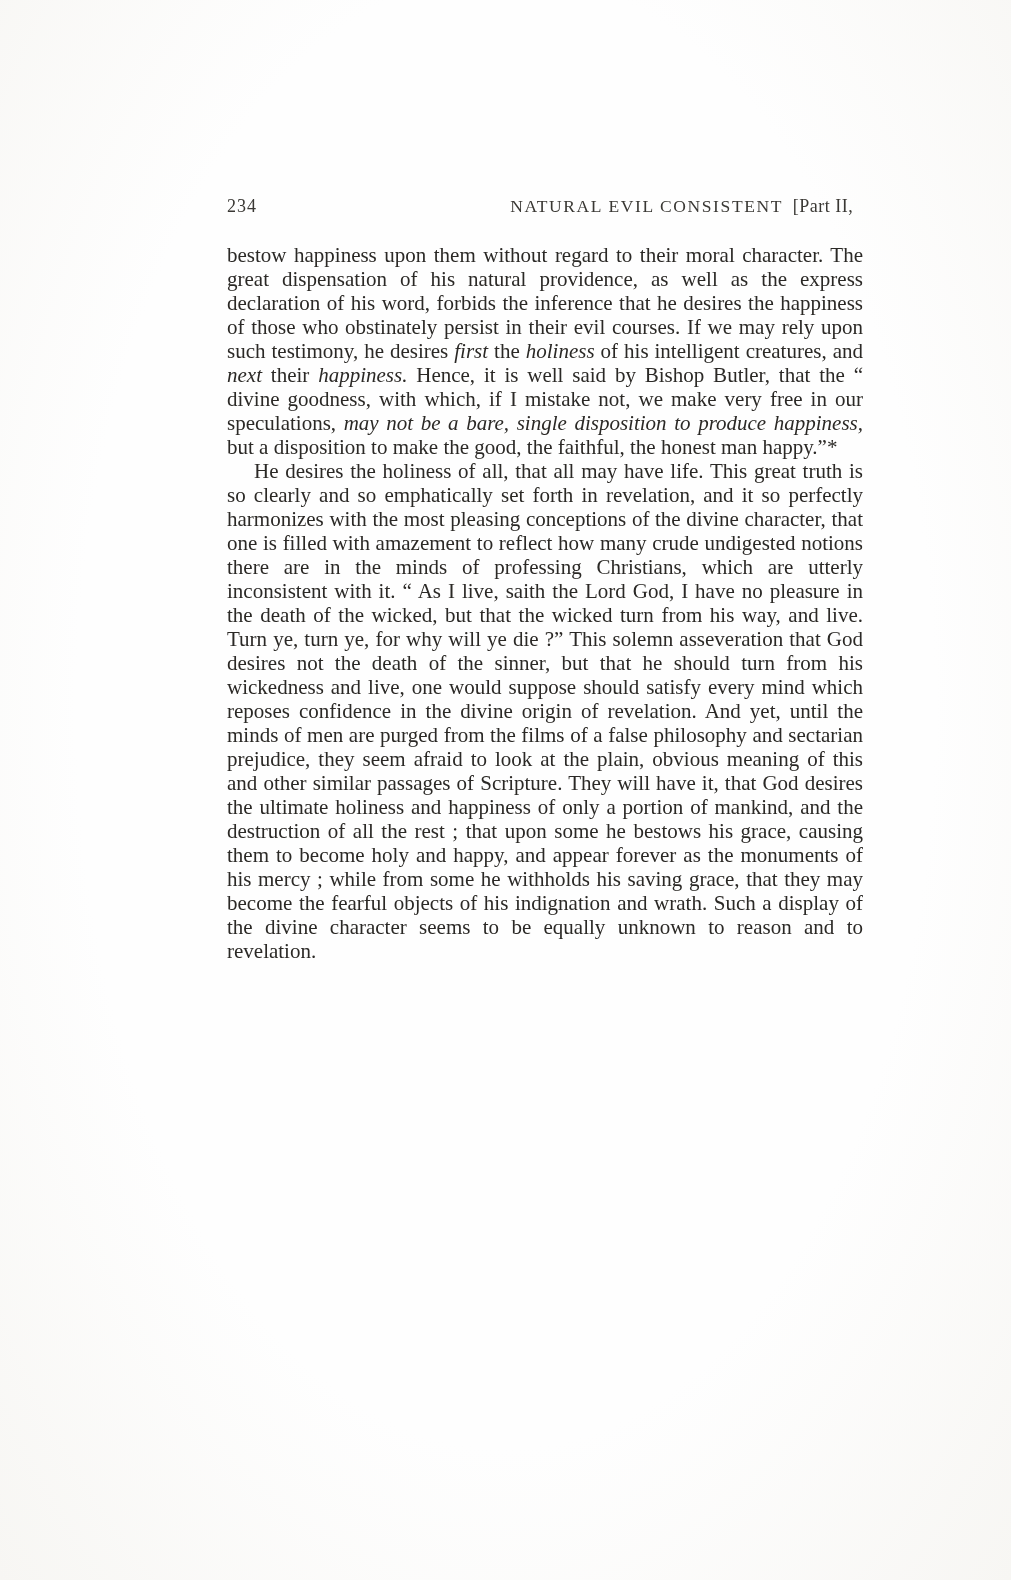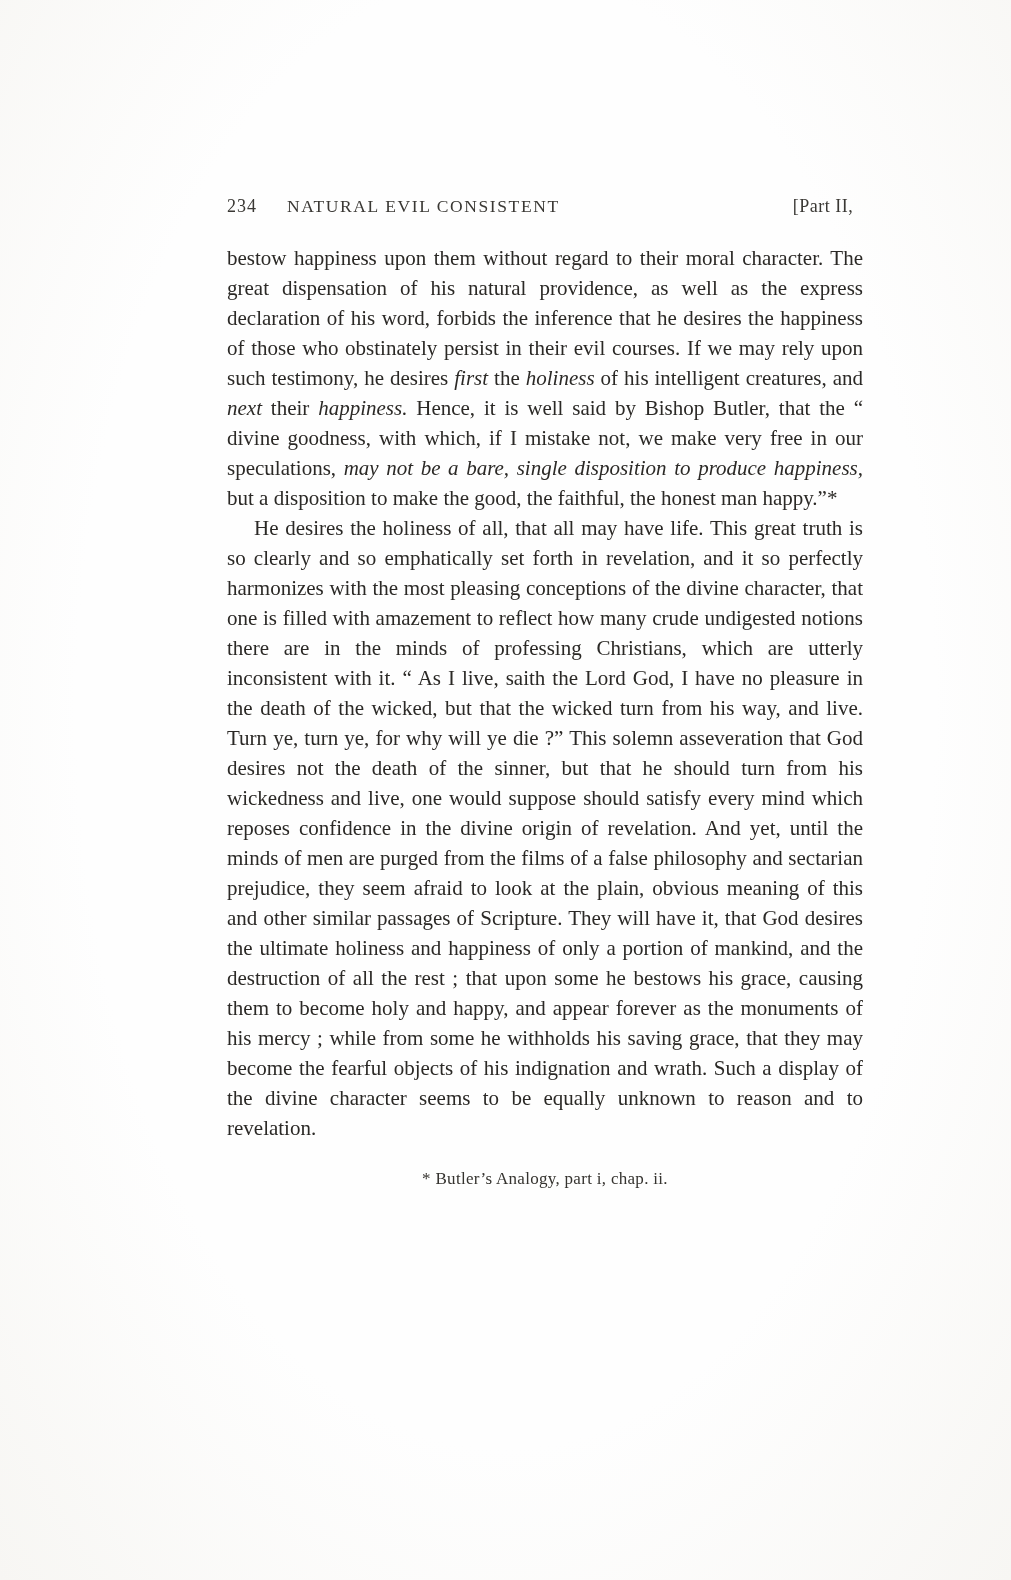--- a/index.html
+++ b/index.html
@@ -31,33 +31,33 @@
     align-items: baseline;
     font-size: 18px;
     color: #3a3834;
   }
   .page-number {
     min-width: 60px;
     letter-spacing: 1px;
   }
   .running-title {
     flex: 1;
-    text-align: left;
+    text-align: right;
     letter-spacing: 1.6px;
     font-size: 17.5px;
   }
   .part-label {
     min-width: 80px;
     text-align: center;
     letter-spacing: 0.5px;
   }
   .text-body {
     margin-top: 26px;
     font-size: 21px;
-    line-height: 30px;
+    line-height: 24px;
     text-align: justify;
     color: #2b2926;
   }
   .text-body p {
     margin: 0;
   }
   .text-body p.indent {
     text-indent: 27px;
     font-family: Liberation Serif, serif;
   }
@@ -82,16 +82,15 @@
       <span class="page-number">234</span>
       <span class="running-title">NATURAL EVIL CONSISTENT</span>
       <span class="part-label">[Part II,</span>
     </div>
 
     <div class="text-body">
         <p><span>bestow happiness upon them without regard to their moral character.  The great dispensation of his natural providence, as well as the express declaration of his word, forbids the inference that he desires the happiness of those who obstinately persist in their evil courses.  If we may rely upon such testimony, he desires </span><span class="it">first</span><span> the </span><span class="it">holiness</span><span> of his intelligent creatures, and </span><span class="it">next</span><span> their </span><span class="it">happiness.</span><span>  Hence, it is well said by Bishop Butler, that the “ divine goodness, with which, if I mistake not, we make very free in our speculations, </span><span class="it">may not be a bare, single disposition to produce happiness,</span><span> but a disposition to make the good, the faithful, the honest man happy.”*</span></p>
         <p class="indent"><span>He desires the holiness of all, that all may have life.  This great truth is so clearly and so emphatically set forth in revelation, and it so perfectly harmonizes with the most pleasing conceptions of the divine character, that one is filled with amazement to reflect how many crude undigested notions there are in the minds of professing Christians, which are utterly inconsistent with it.  “ As I live, saith the Lord God, I have no pleasure in the death of the wicked, but that the wicked turn from his way, and live.  Turn ye, turn ye, for why will ye die ?”  This solemn asseveration that God desires not the death of the sinner, but that he should turn from his wickedness and live, one would suppose should satisfy every mind which reposes confidence in the divine origin of revelation.  And yet, until the minds of men are purged from the films of a false philosophy and sectarian prejudice, they seem afraid to look at the plain, obvious meaning of this and other similar passages of Scripture.  They will have it, that God desires the ultimate holiness and happiness of only a portion of mankind, and the destruction of all the rest ; that upon some he bestows his grace, causing them to become holy and happy, and appear forever as the monuments of his mercy ;  while from some he withholds his saving grace, that they may become the fearful objects of his indignation and wrath.  Such a display of the divine character seems to be equally unknown to reason and to revelation.</span></p>
       </div>
 
-    <div class="footnote">* Butler’s Analogy, part i, chap. ii.</div>
 
   </div>
 </div>
 
 </body></html>

